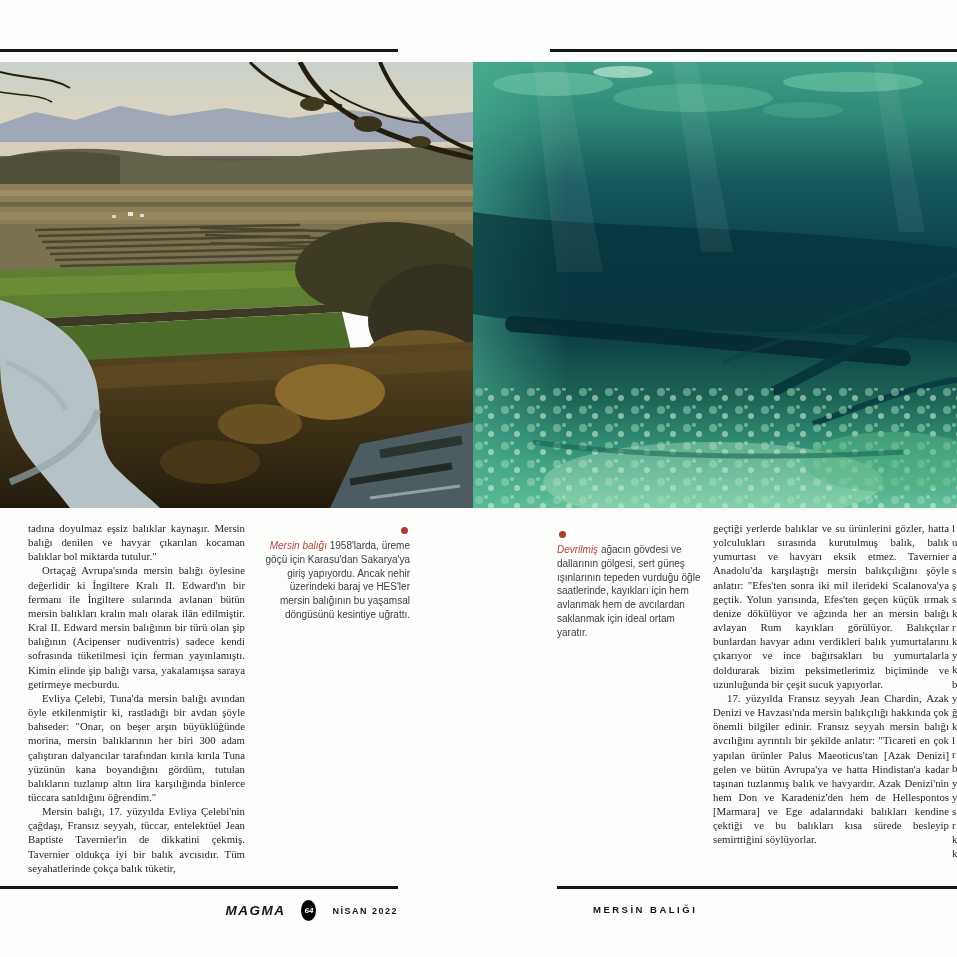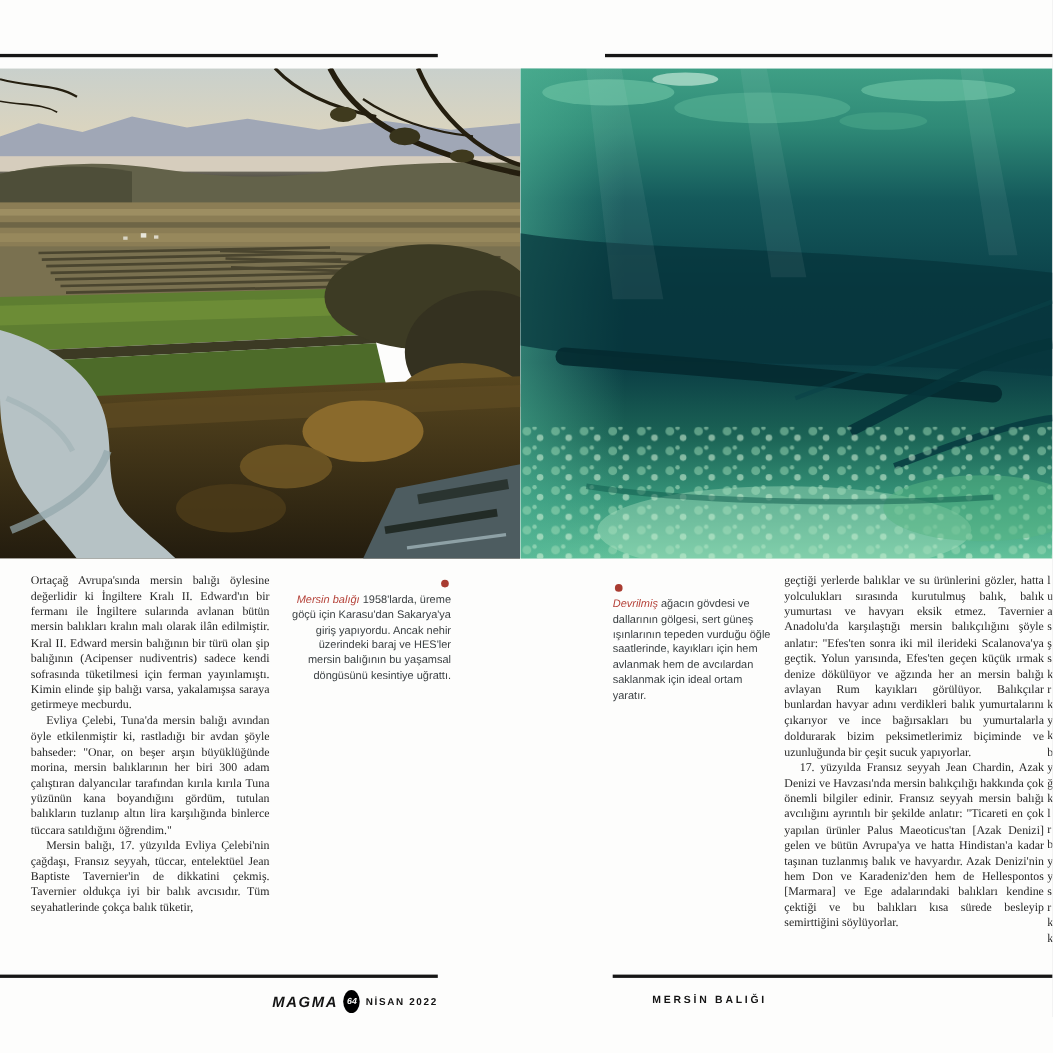--- a/index.html
+++ b/index.html
@@ -34,21 +34,21 @@
   }
   #caption-left{left:258px;top:526px;width:152px;text-align:right;}
   #caption-right{left:557px;top:530px;width:150px;text-align:left;}
   .dot{position:absolute;top:1px;width:7px;height:7px;border-radius:50%;background:#a93c31;}
   #caption-left .dot{right:2px;}
   #caption-right .dot{left:2px;}
   .cap-lead{color:#b5433a;font-style:italic;font-weight:normal;}
 
   #footer-left{
     position:absolute;top:900px;left:0;width:398px;
-    display:flex;justify-content:flex-end;align-items:center;gap:5px;
+    display:flex;justify-content:flex-end;align-items:center;gap:16px;
     font-family:"Liberation Sans",sans-serif;color:#141414;
   }
   .magma{font-weight:800;font-style:italic;font-size:13.5px;letter-spacing:1.5px;}
   .badge{
     width:15px;height:21px;border-radius:50%;background:#000000;color:#fff;
     font-size:8px;font-weight:bold;font-style:italic;
     display:flex;align-items:center;justify-content:center;
   }
   .issue{font-size:9px;letter-spacing:1.5px;font-weight:600;}
   #footer-right{
@@ -187,20 +187,21 @@
         <polygon points="400,0 420,0 452,170 426,170"></polygon>
       </g>
       <rect y="326" width="484" height="120" fill="url(#dapple)"></rect>
       <ellipse cx="240" cy="420" rx="170" ry="40" fill="#aee4c2" opacity="0.4"></ellipse>
       <ellipse cx="420" cy="400" rx="90" ry="30" fill="#57b583" opacity="0.5"></ellipse>
       <path d="M60,380 C150,394 300,398 430,390" stroke="#0e5a4c" stroke-width="5" fill="none" opacity="0.5"></path>
     </svg>
   </div>
 
   <div class="bodycol" id="col-left">
+      <p>tadına doyulmaz eşsiz balıklar kaynaşır. Mersin balığı denilen ve havyar çıkarılan kocaman balıklar bol miktarda tutulur."</p>
       <p>Ortaçağ Avrupa'sında mersin balığı öylesine değerlidir ki İngiltere Kralı II. Edward'ın bir fermanı ile İngiltere sularında avlanan bütün mersin balıkları kralın malı olarak ilân edilmiştir. Kral II. Edward mersin balığının bir türü olan şip balığının (Acipenser nudiventris) sadece kendi sofrasında tüketilmesi için ferman yayınlamıştı. Kimin elinde şip balığı varsa, yakalamışsa saraya getirmeye mecburdu.</p>
       <p>Evliya Çelebi, Tuna'da mersin balığı avından öyle etkilenmiştir ki, rastladığı bir avdan şöyle bahseder: "Onar, on beşer arşın büyüklüğünde morina, mersin balıklarının her biri 300 adam çalıştıran dalyancılar tarafından kırıla kırıla Tuna yüzünün kana boyandığını gördüm, tutulan balıkların tuzlanıp altın lira karşılığında binlerce tüccara satıldığını öğrendim."</p>
       <p>Mersin balığı, 17. yüzyılda Evliya Çelebi'nin çağdaşı, Fransız seyyah, tüccar, entelektüel Jean Baptiste Tavernier'in de dikkatini çekmiş. Tavernier oldukça iyi bir balık avcısıdır. Tüm seyahatlerinde çokça balık tüketir,</p>
     </div>
 
   <div class="caption" id="caption-left">
     <span class="dot"></span>
     <span class="cap-lead">Mersin balığı</span>
     <span>1958'larda, üreme göçü için Karasu'dan Sakarya'ya giriş yapıyordu. Ancak nehir üzerindeki baraj ve HES'ler mersin balığının bu yaşamsal döngüsünü kesintiye uğrattı.</span>
   </div>

